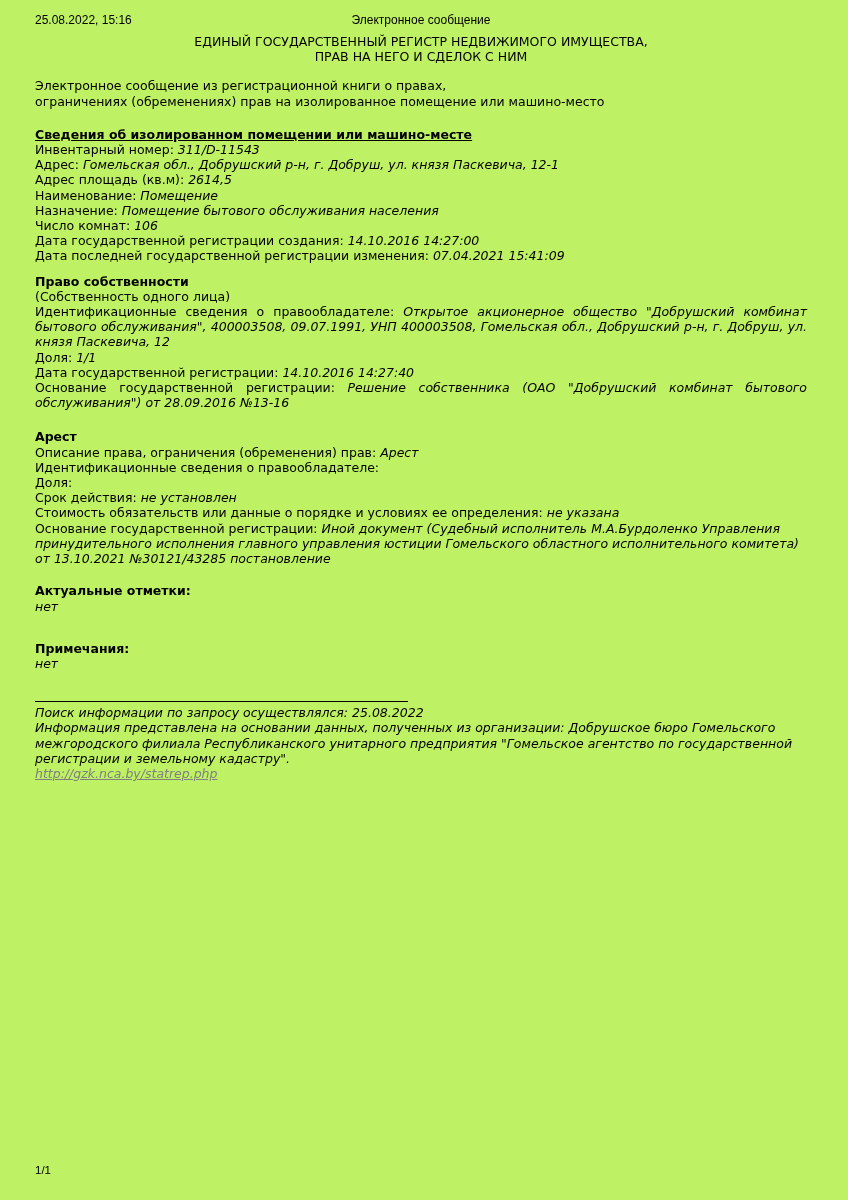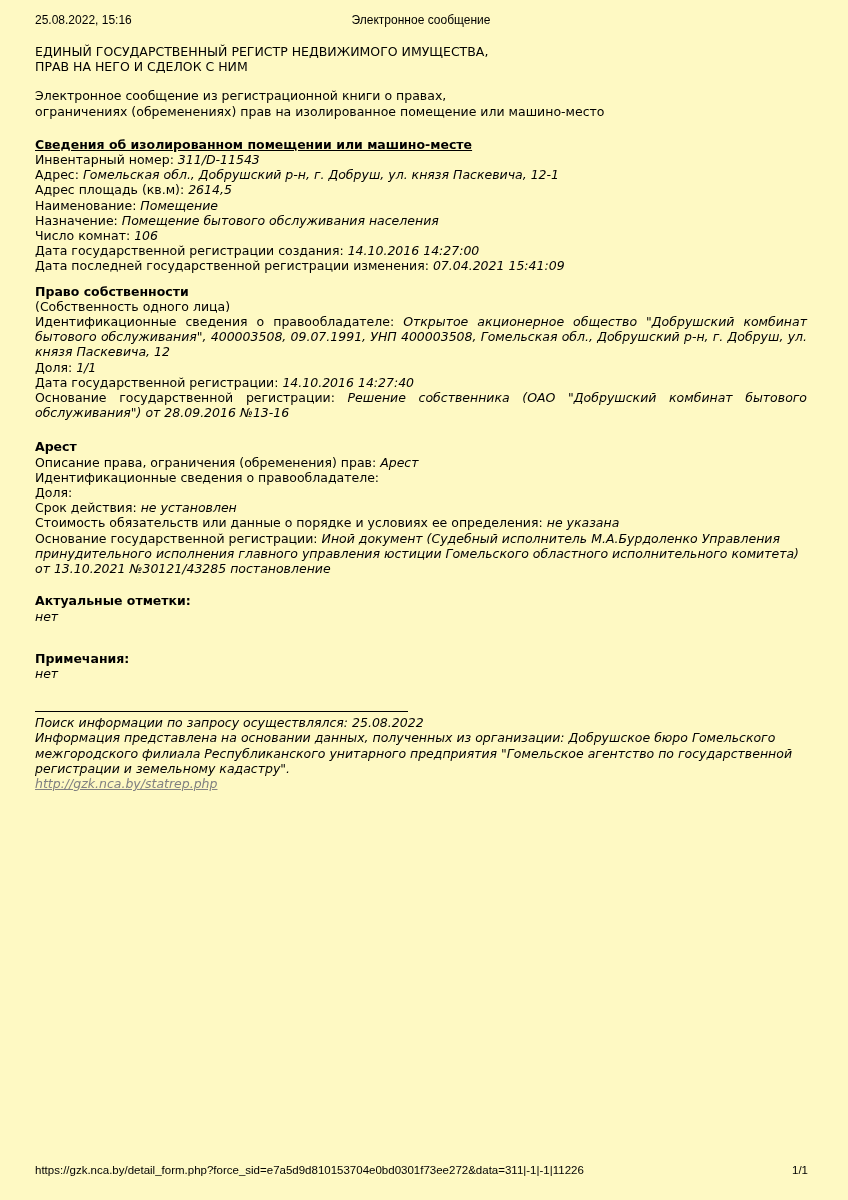--- a/index.html
+++ b/index.html
@@ -1,20 +1,20 @@
 <!DOCTYPE html>
 <html><head>
 <meta charset="utf-8">
 <style>
   * { margin:0; padding:0; box-sizing:border-box; }
   html,body { background:#ffffff; }
   .page {
     position:relative;
     width:848px; height:1200px;
-    background:#fef9c3;
+    background:#bef264;
     color:#000000;
     font-family:"DejaVu Sans", sans-serif;
     font-size:12.5px;
     line-height:15.2px;
     overflow:hidden;
   }
   .content { position:absolute; left:35px; right:41px; top:0; }
 
   
   .print-header {
@@ -30,21 +30,21 @@
   .print-footer {
     position:absolute;
     left:35px; right:40px; bottom:23px;
     display:flex; justify-content:space-between;
     font-family:"Liberation Sans", sans-serif;
     font-size:11.5px;
     line-height:14px;
   }
 
   
-  .title { margin-top:16px; text-align:left; }
+  .title { margin-top:6px; text-align:center; }
   .subtitle { margin-top:14px; text-align:left; }
 
   
   .section-premises { margin-top:18px; }
   .section-ownership { margin-top:10px; }
   .section-arrest { margin-top:19px; }
   .section-marks { margin-top:17px; }
   .section-notes { margin-top:27px; }
 
   .sec-heading { font-weight:bold; }
@@ -137,16 +137,15 @@
     <div class="footer-block">
       <div class="footer-rule"></div>
       <div class="line">Поиск информации по запросу осуществлялся: 25.08.2022</div>
       <div class="line">Информация представлена на основании данных, полученных из организации: Добрушское бюро Гомельского межгородского филиала Республиканского унитарного предприятия "Гомельское агентство по государственной регистрации и земельному кадастру".</div>
       <div><span class="site-link">http://gzk.nca.by/statrep.php</span></div>
     </div>
 
   </div>
 
   <div class="print-footer">
-    <span>https://gzk.nca.by/detail_form.php?force_sid=e7a5d9d810153704e0bd0301f73ee272&amp;data=311|-1|-1|11226</span>
     <span>1/1</span>
   </div>
 </div>
 
 </body></html>

